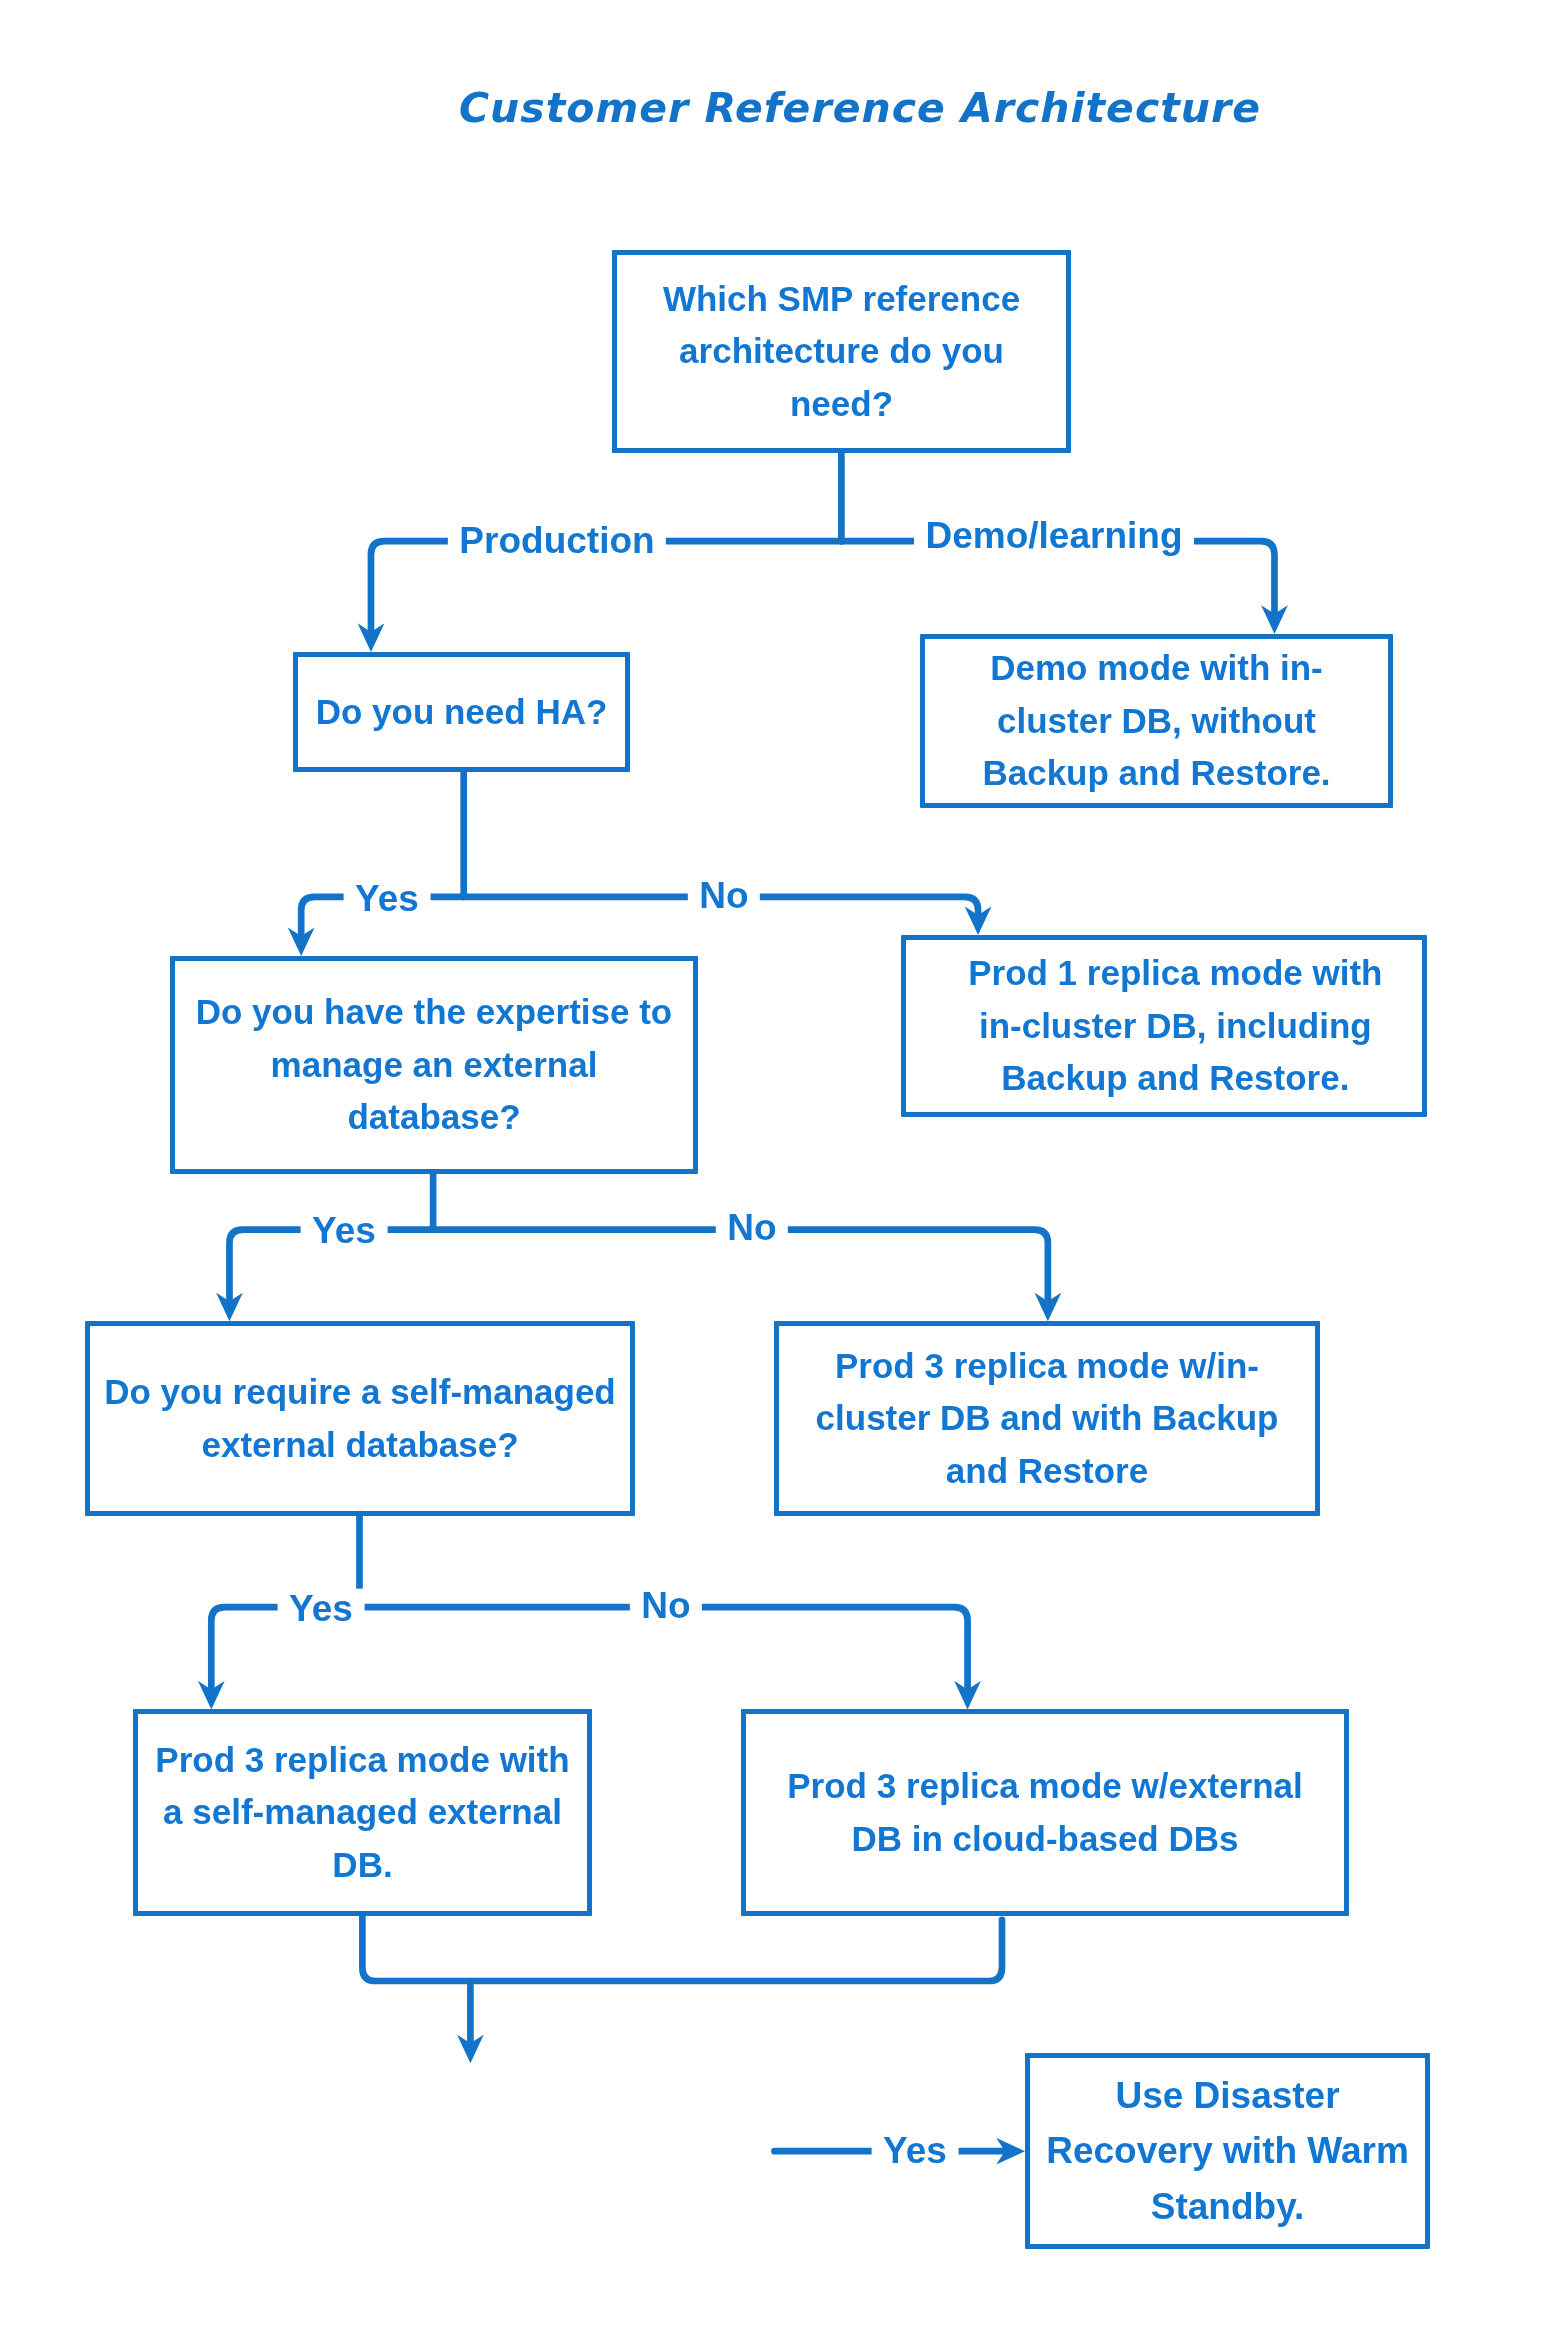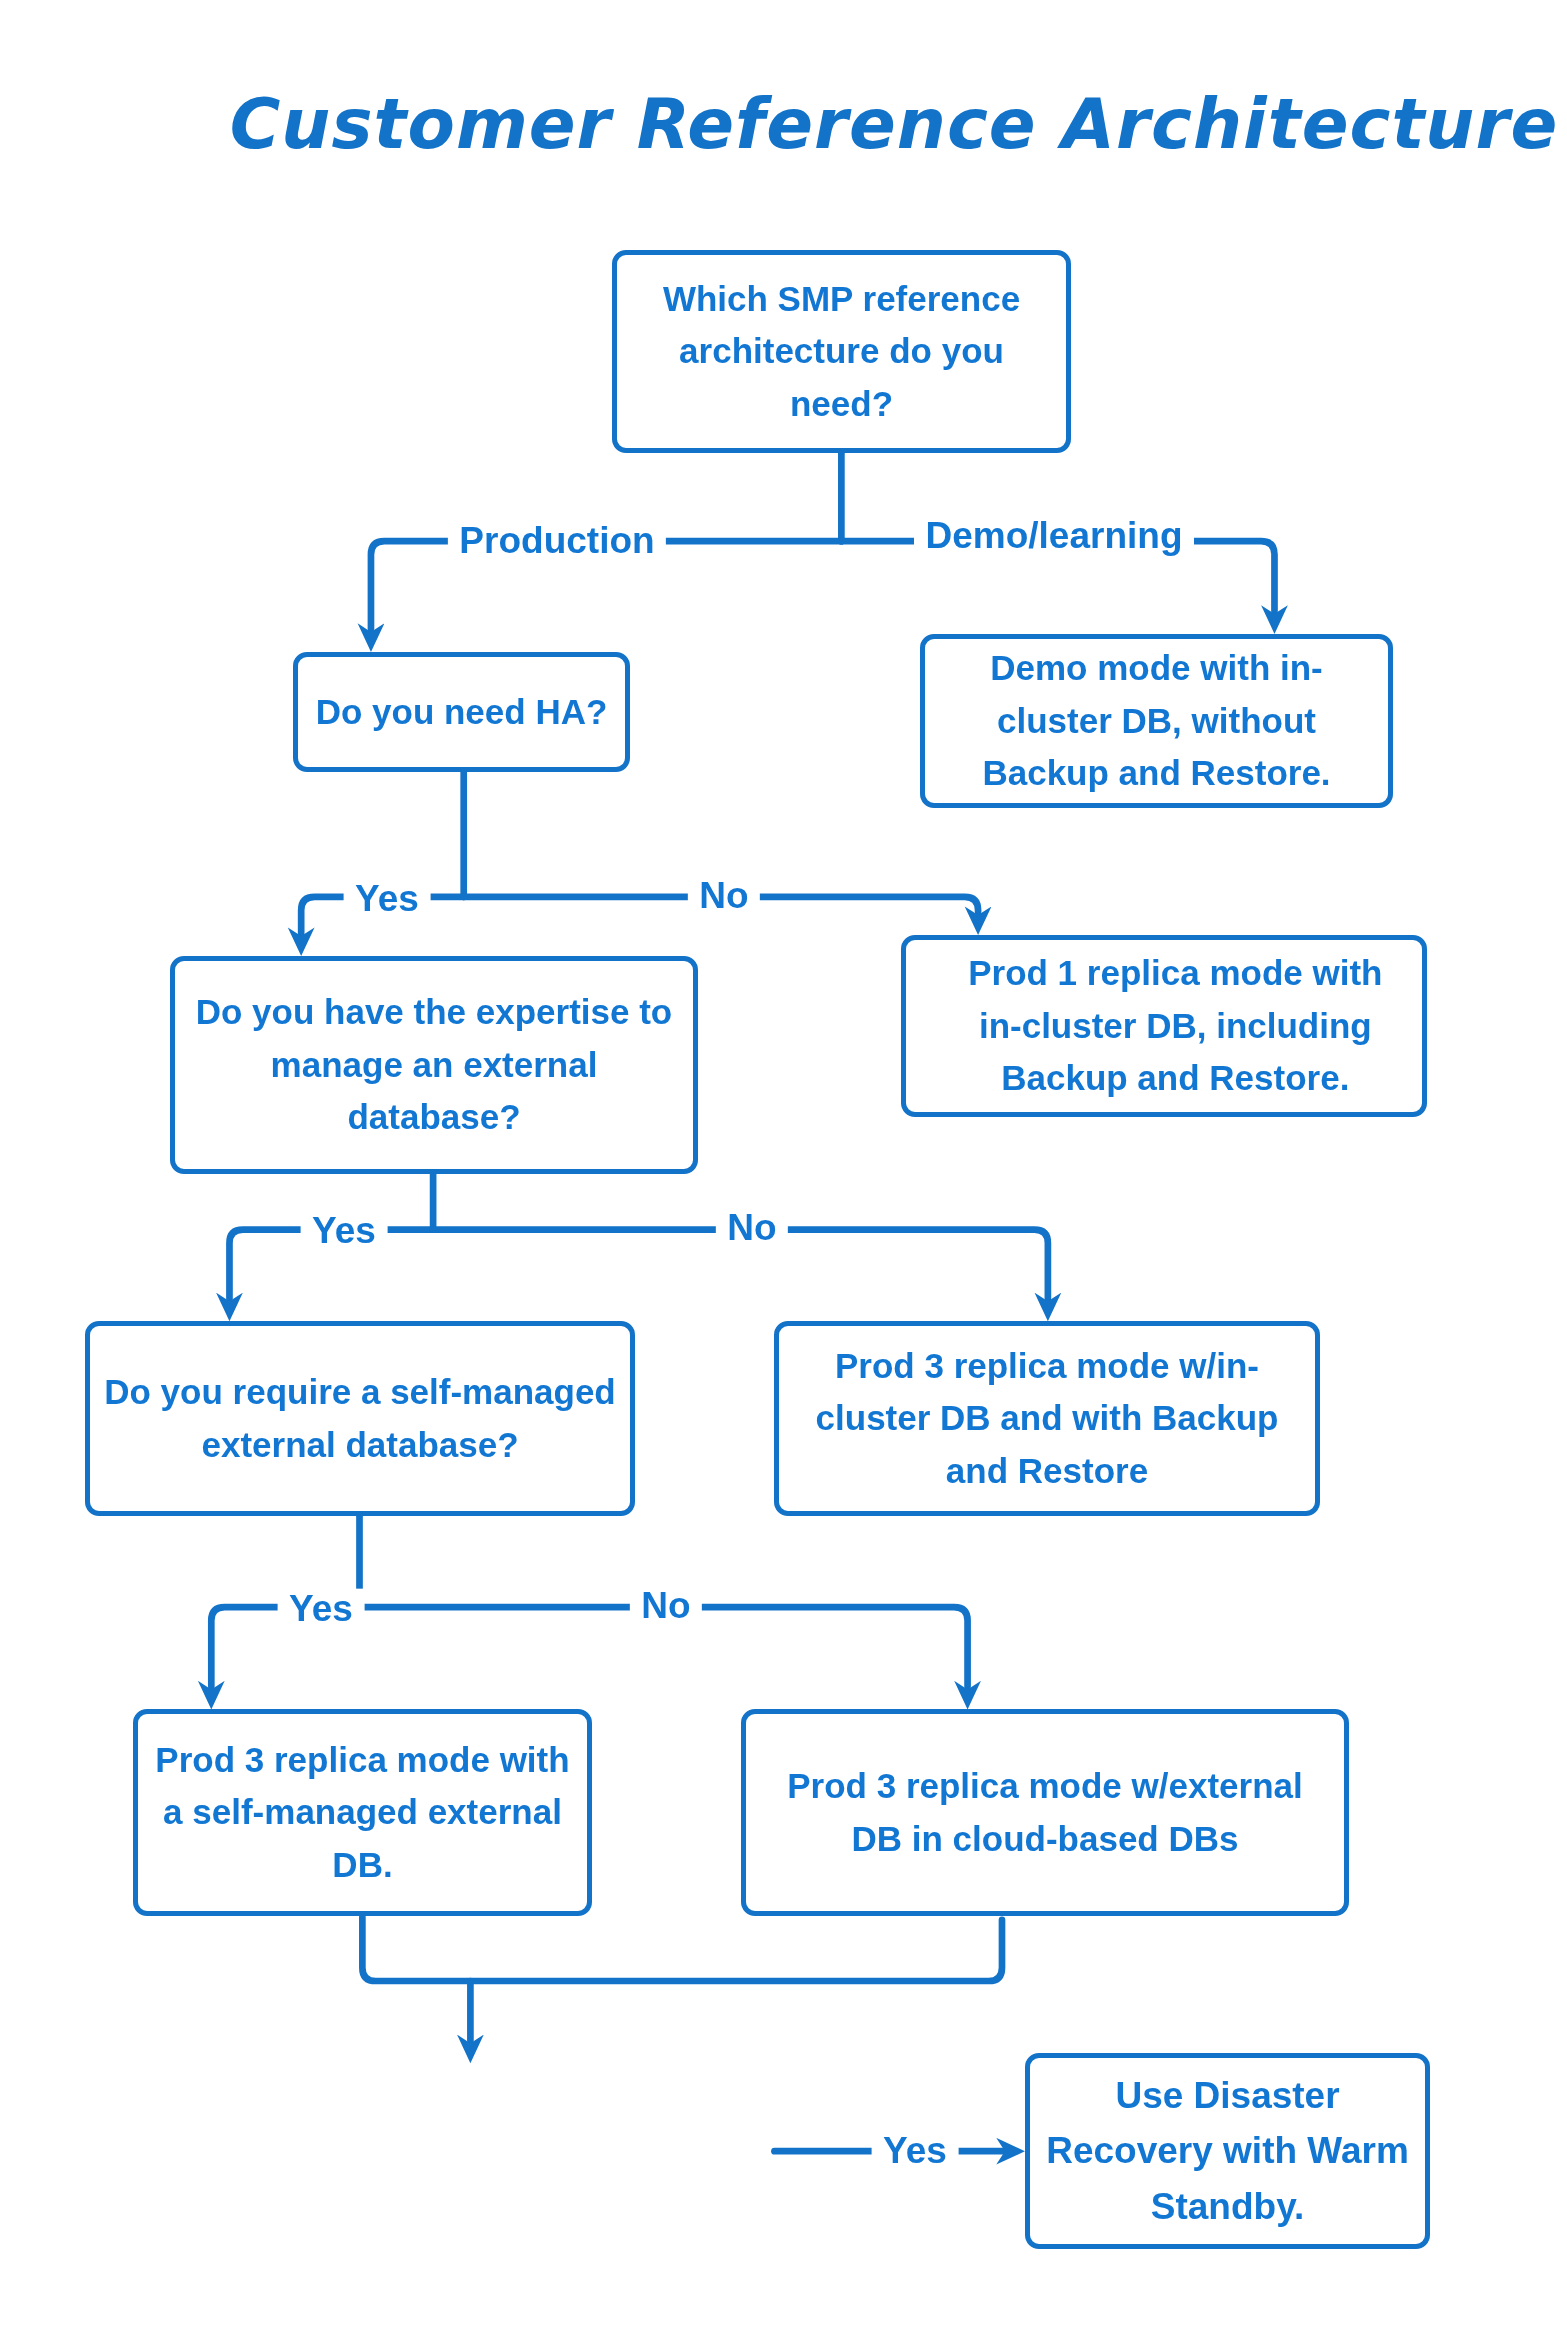--- a/index.html
+++ b/index.html
@@ -2,27 +2,27 @@
 <html style="--blue: #1273C8; --textblue: #1277D3;"><head>
 <meta charset="utf-8">
 <style>
   html,body{margin:0;padding:0;background:#ffffff;}
   body{width:1568px;height:2330px;position:relative;font-family:"Liberation Sans",sans-serif;}
   #canvas{position:absolute;left:0;top:0;width:1568px;height:2330px;background:#ffffff;overflow:hidden;}
   #connectors{position:absolute;left:0;top:0;width:1568px;height:2330px;}
   #connectors path.edge{stroke:var(--blue);stroke-width:7;fill:none;stroke-linejoin:round;stroke-linecap:round;}
   #arrowhead path{fill:var(--blue);}
   .diagram-title{
-    position:absolute;left:894px;top:84px;transform:translateX(-50%);
-    color:var(--blue);font-size:69px;font-weight:700;font-style:italic;
+    position:absolute;left:860px;top:84px;transform:translateX(-50%);
+    color:var(--blue);font-size:41px;font-weight:700;font-style:italic;
     letter-spacing:1px;white-space:nowrap;
     font-family:"DejaVu Sans",sans-serif;
   }
   .box{
-    position:absolute;box-sizing:border-box;border:5.7px solid var(--blue);border-radius:14px;
+    position:absolute;box-sizing:border-box;border:5.7px solid var(--blue);border-radius:1px;
     background:#ffffff;color:var(--textblue);
     display:flex;align-items:center;justify-content:center;text-align:center;
     font-weight:700;font-size:35px;line-height:1.5;padding:5.7px 13.4px;
   }
   .box.big{font-size:37px;}
   .edge-label{
     position:absolute;transform:translate(-50%,-50%);
     background:#ffffff;color:var(--textblue);
     font-size:37px;font-weight:700;line-height:1.1;
     padding:0 11.5px;white-space:nowrap;

